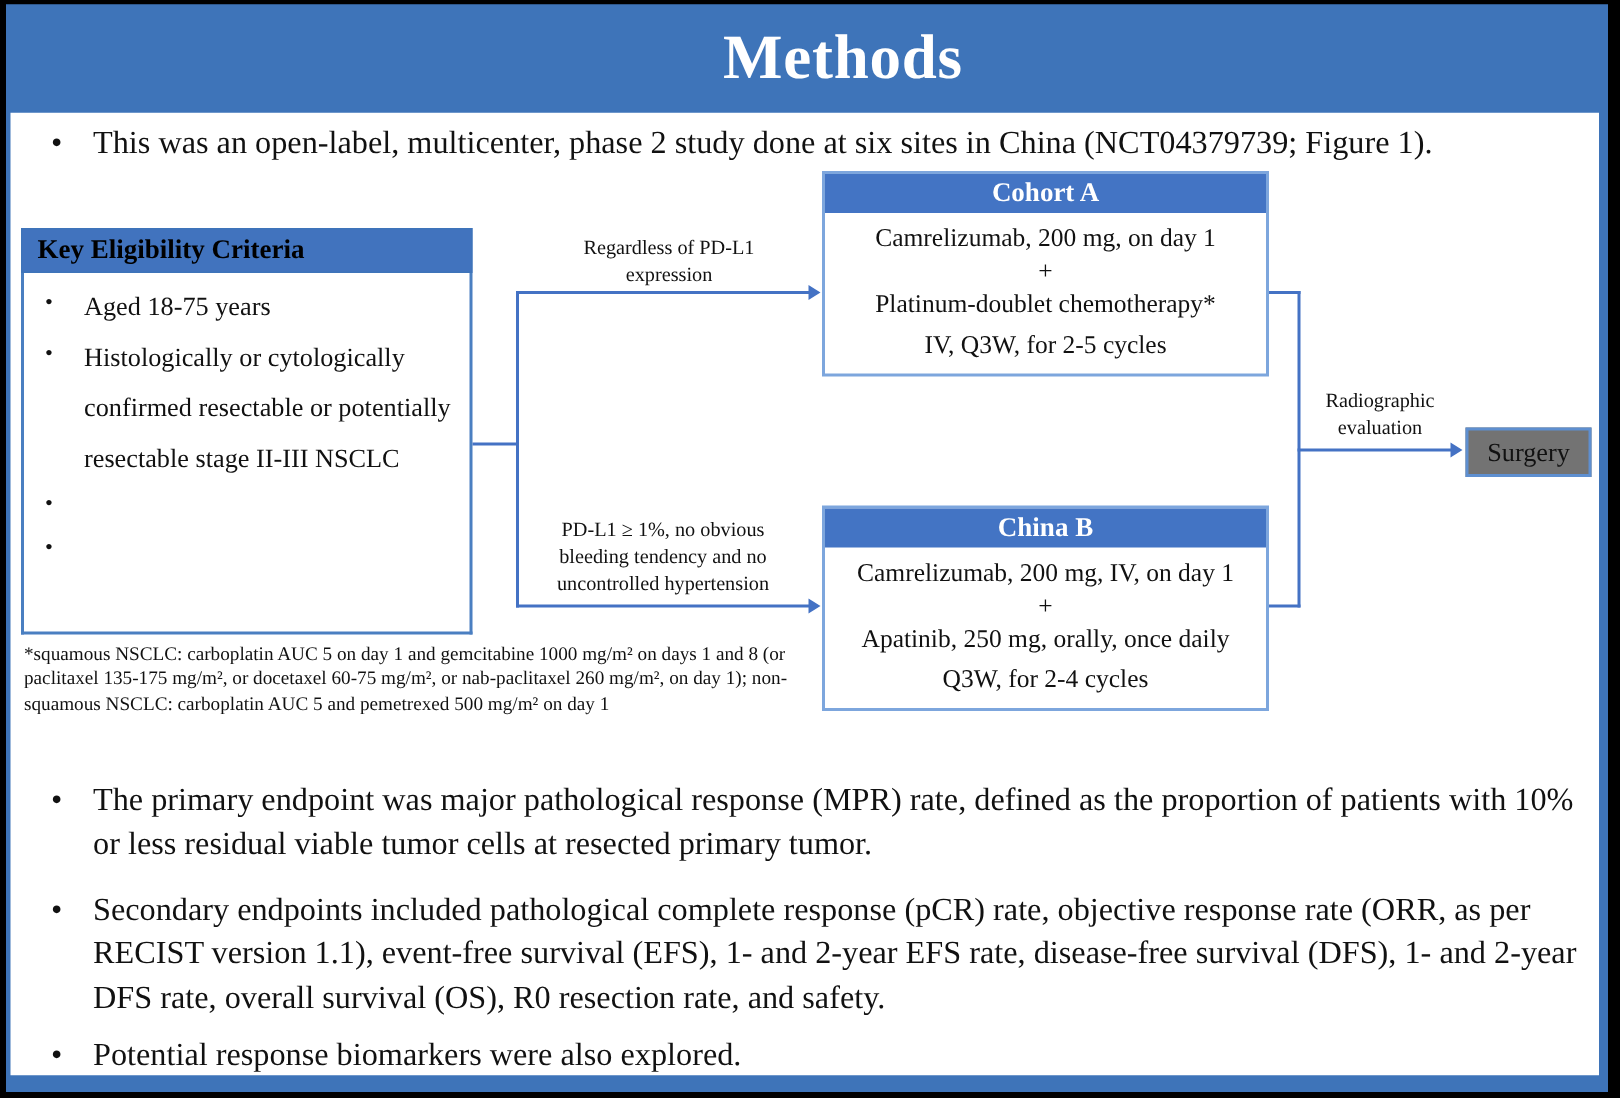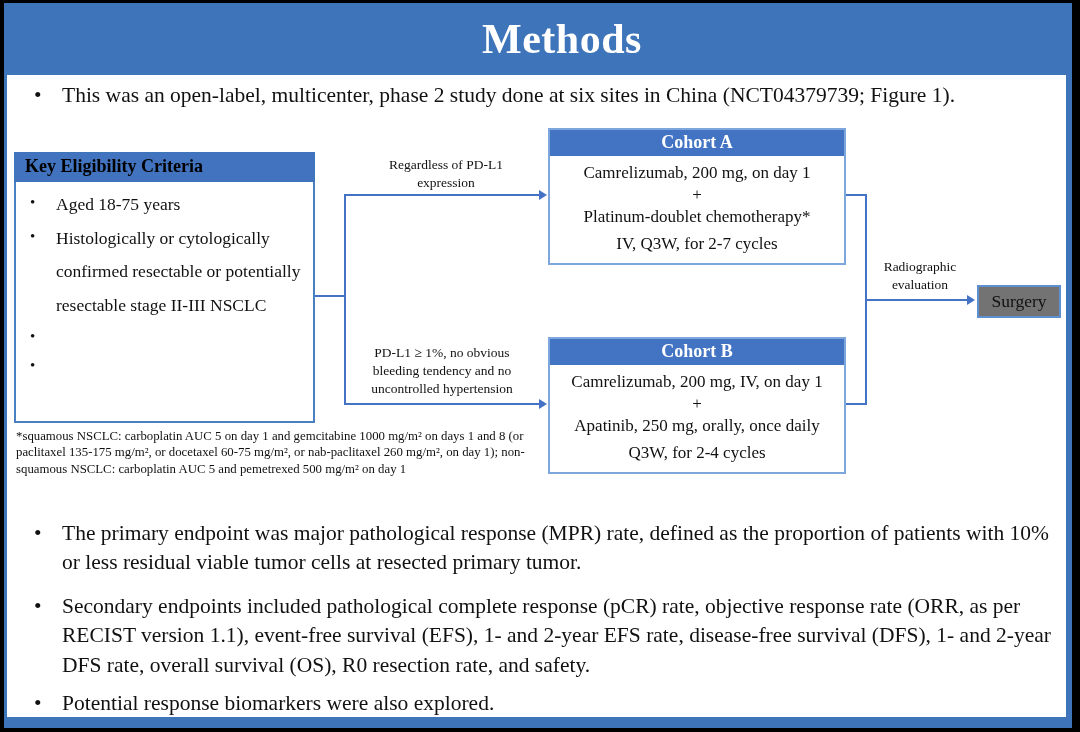--- a/index.html
+++ b/index.html
@@ -20,21 +20,21 @@
   
   .elig{left:14px;top:152px;width:301px;}
   .elig-header{background:#4173BE;border:1px solid #3E74B9;color:#000000;font-weight:bold;
                font-size:18px;padding:3px 0 4px 10px;}
   .elig-body{border:2px solid #4A7FC1;border-top:none;background:#fff;height:233px;
              padding:6px 6px 0 10px;font-size:17.5px;line-height:1.92;}
   .elig-body .bullet-glyph{flex:0 0 26px;font-size:15px;}
 
   
   .cohort{width:294px;border:2px solid #7DA6DD;background:#fff;}
-  .cohort-a{left:548px;top:128px;height:133px;}
+  .cohort-a{left:548px;top:114px;height:133px;}
   .cohort-b{left:548px;top:337px;height:133px;}
   .cohort-header{background:#4374C4;color:#fff;font-weight:bold;font-size:18px;
                  text-align:center;padding:2px 0 3px 0;}
   .cohort-body{display:flex;flex-direction:column;justify-content:space-evenly;
                align-items:center;height:calc(100% - 28px);font-size:17px;text-align:center;}
   .cohort-body .plus{line-height:.6;}
 
   
   .branch-label{font-size:13.5px;text-align:center;line-height:1.35;}
   .lbl-top{left:368px;top:156px;width:156px;}
@@ -110,26 +110,26 @@
 
   <div class="abs branch-label lbl-top">Regardless of PD-L1 expression</div>
   <div class="abs branch-label lbl-bottom">PD-L1 ≥ 1%, no obvious bleeding tendency and no uncontrolled hypertension</div>
 
   <div class="abs cohort cohort-a">
     <div class="cohort-header">Cohort A</div>
     <div class="cohort-body">
       <div>Camrelizumab, 200 mg, on day 1</div>
       <div class="plus">+</div>
       <div>Platinum-doublet chemotherapy*</div>
-      <div>IV, Q3W, for 2-7 cycles</div>
+      <div>IV, Q3W, for 2-5 cycles</div>
     </div>
   </div>
 
   <div class="abs cohort cohort-b">
-    <div class="cohort-header">Cohort B</div>
+    <div class="cohort-header">China B</div>
     <div class="cohort-body">
       <div>Camrelizumab, 200 mg, IV, on day 1</div>
       <div class="plus">+</div>
       <div>Apatinib, 250 mg, orally, once daily</div>
       <div>Q3W, for 2-4 cycles</div>
     </div>
   </div>
 
   <div class="abs lbl-radio">Radiographic evaluation</div>
   <div class="abs surgery">Surgery</div>

